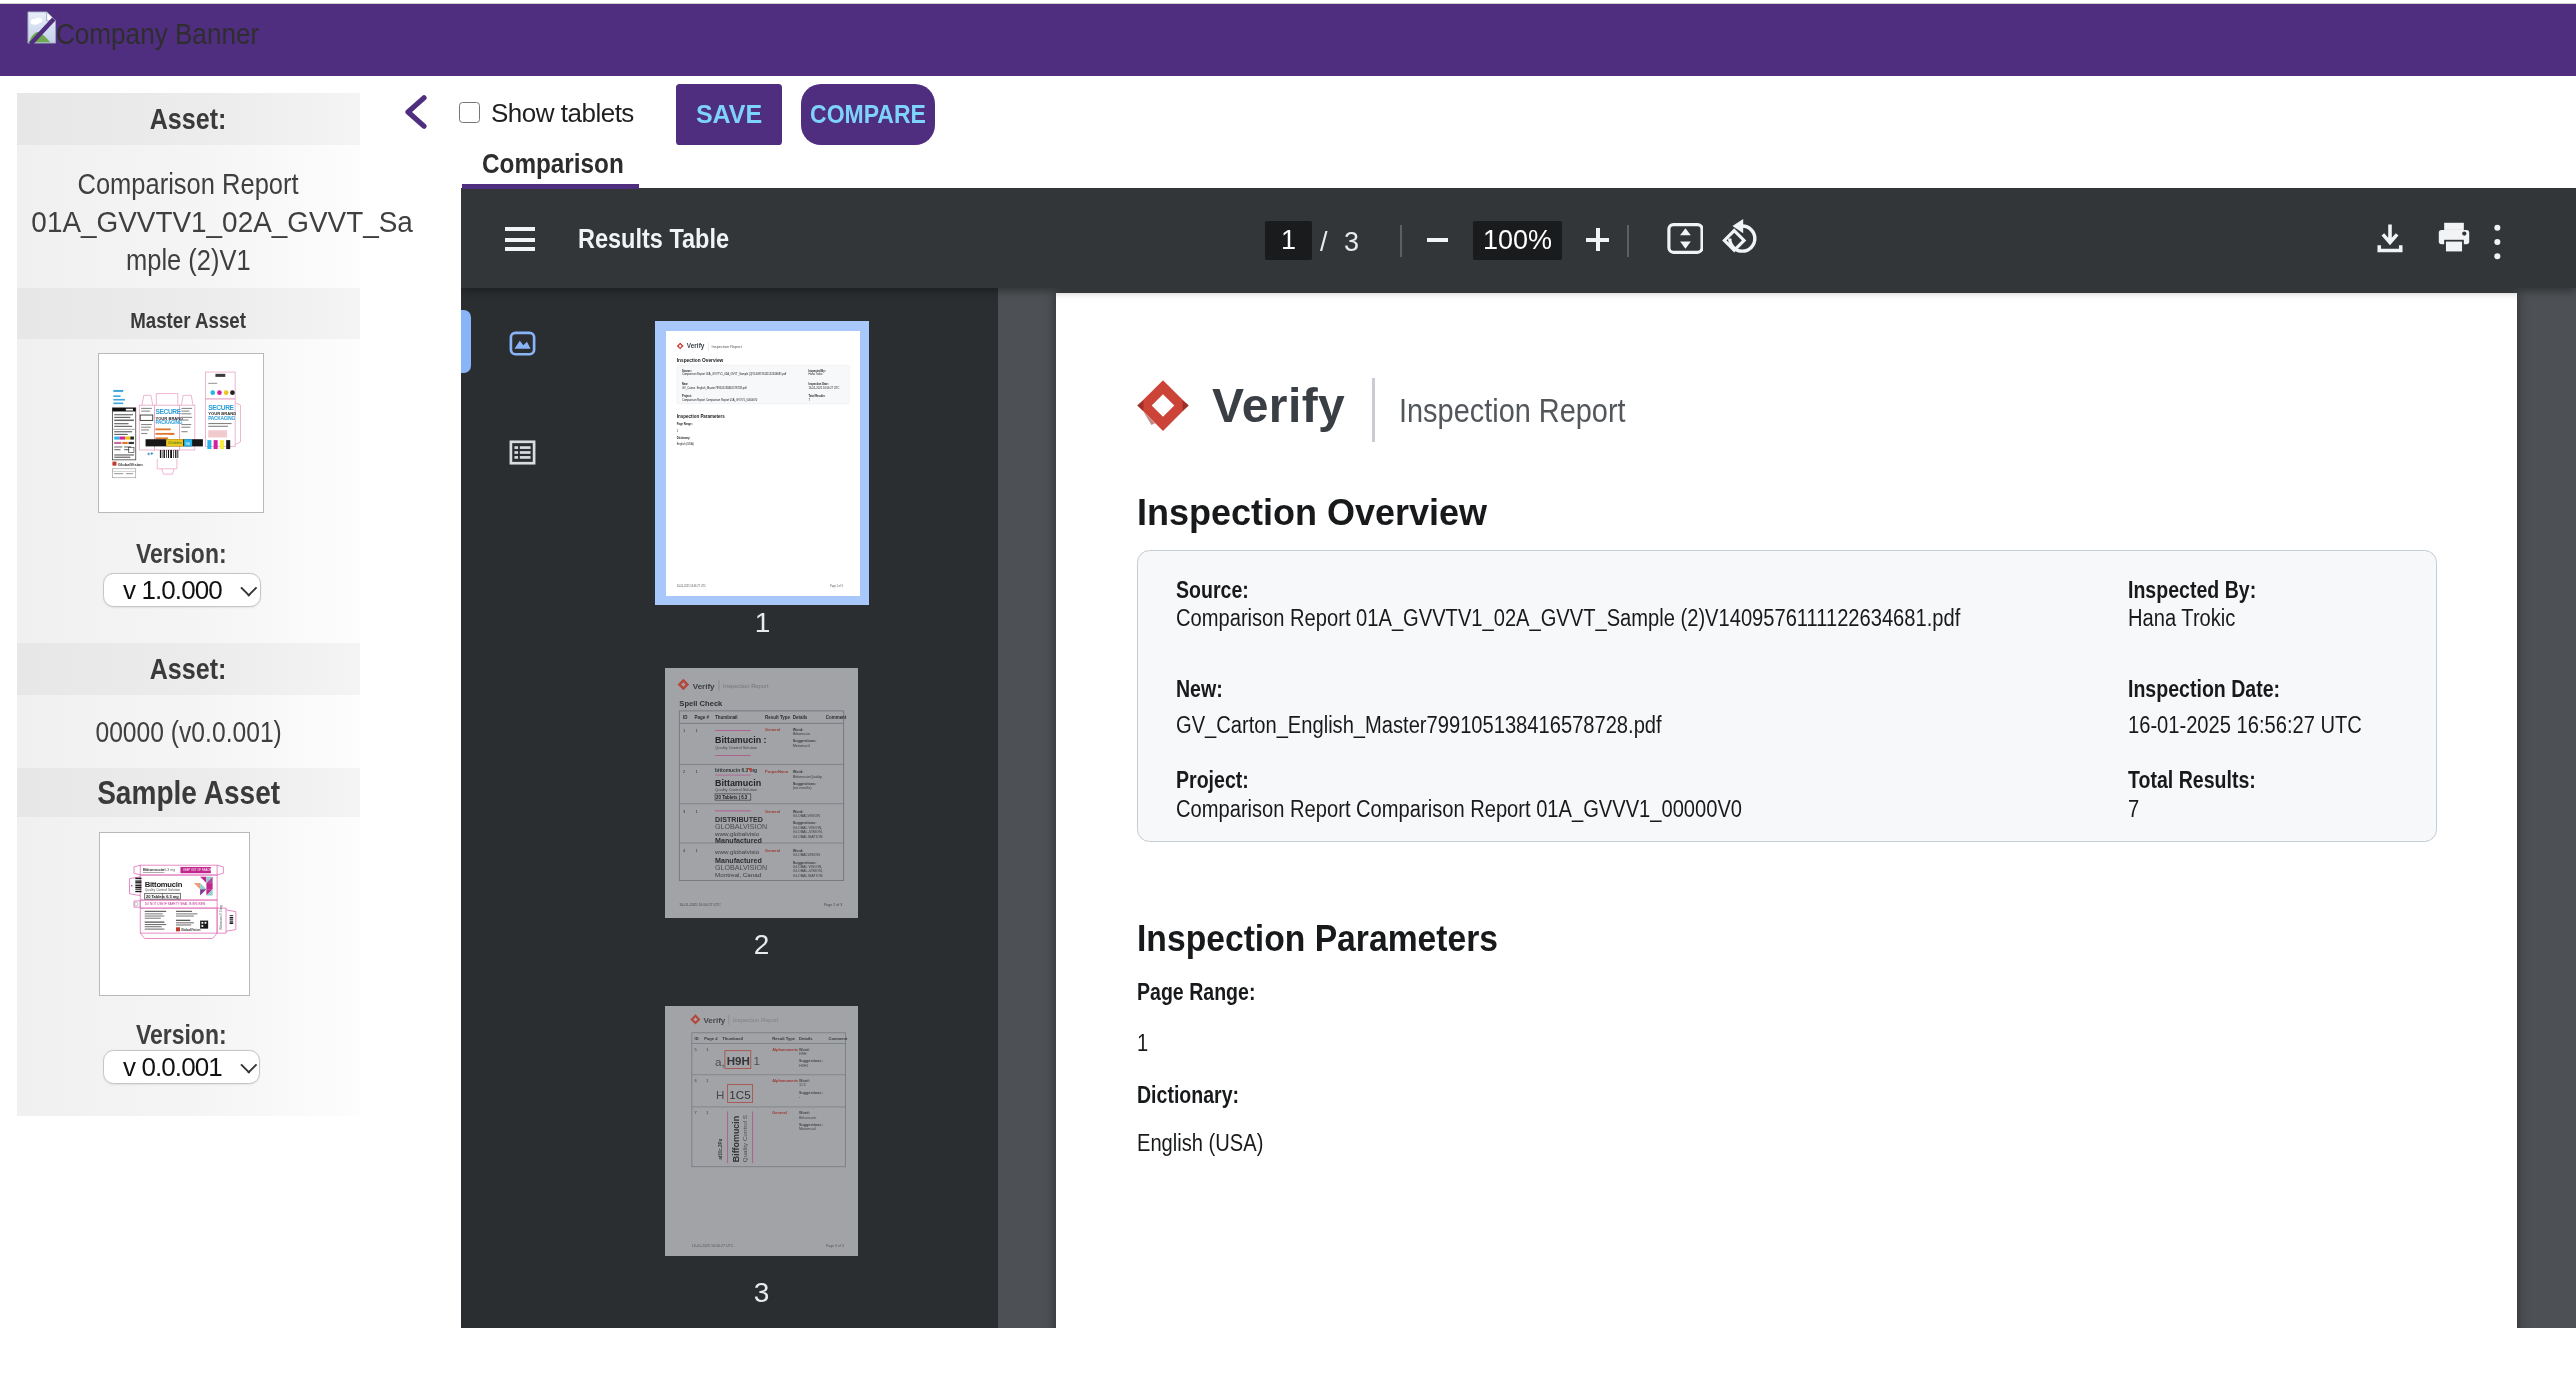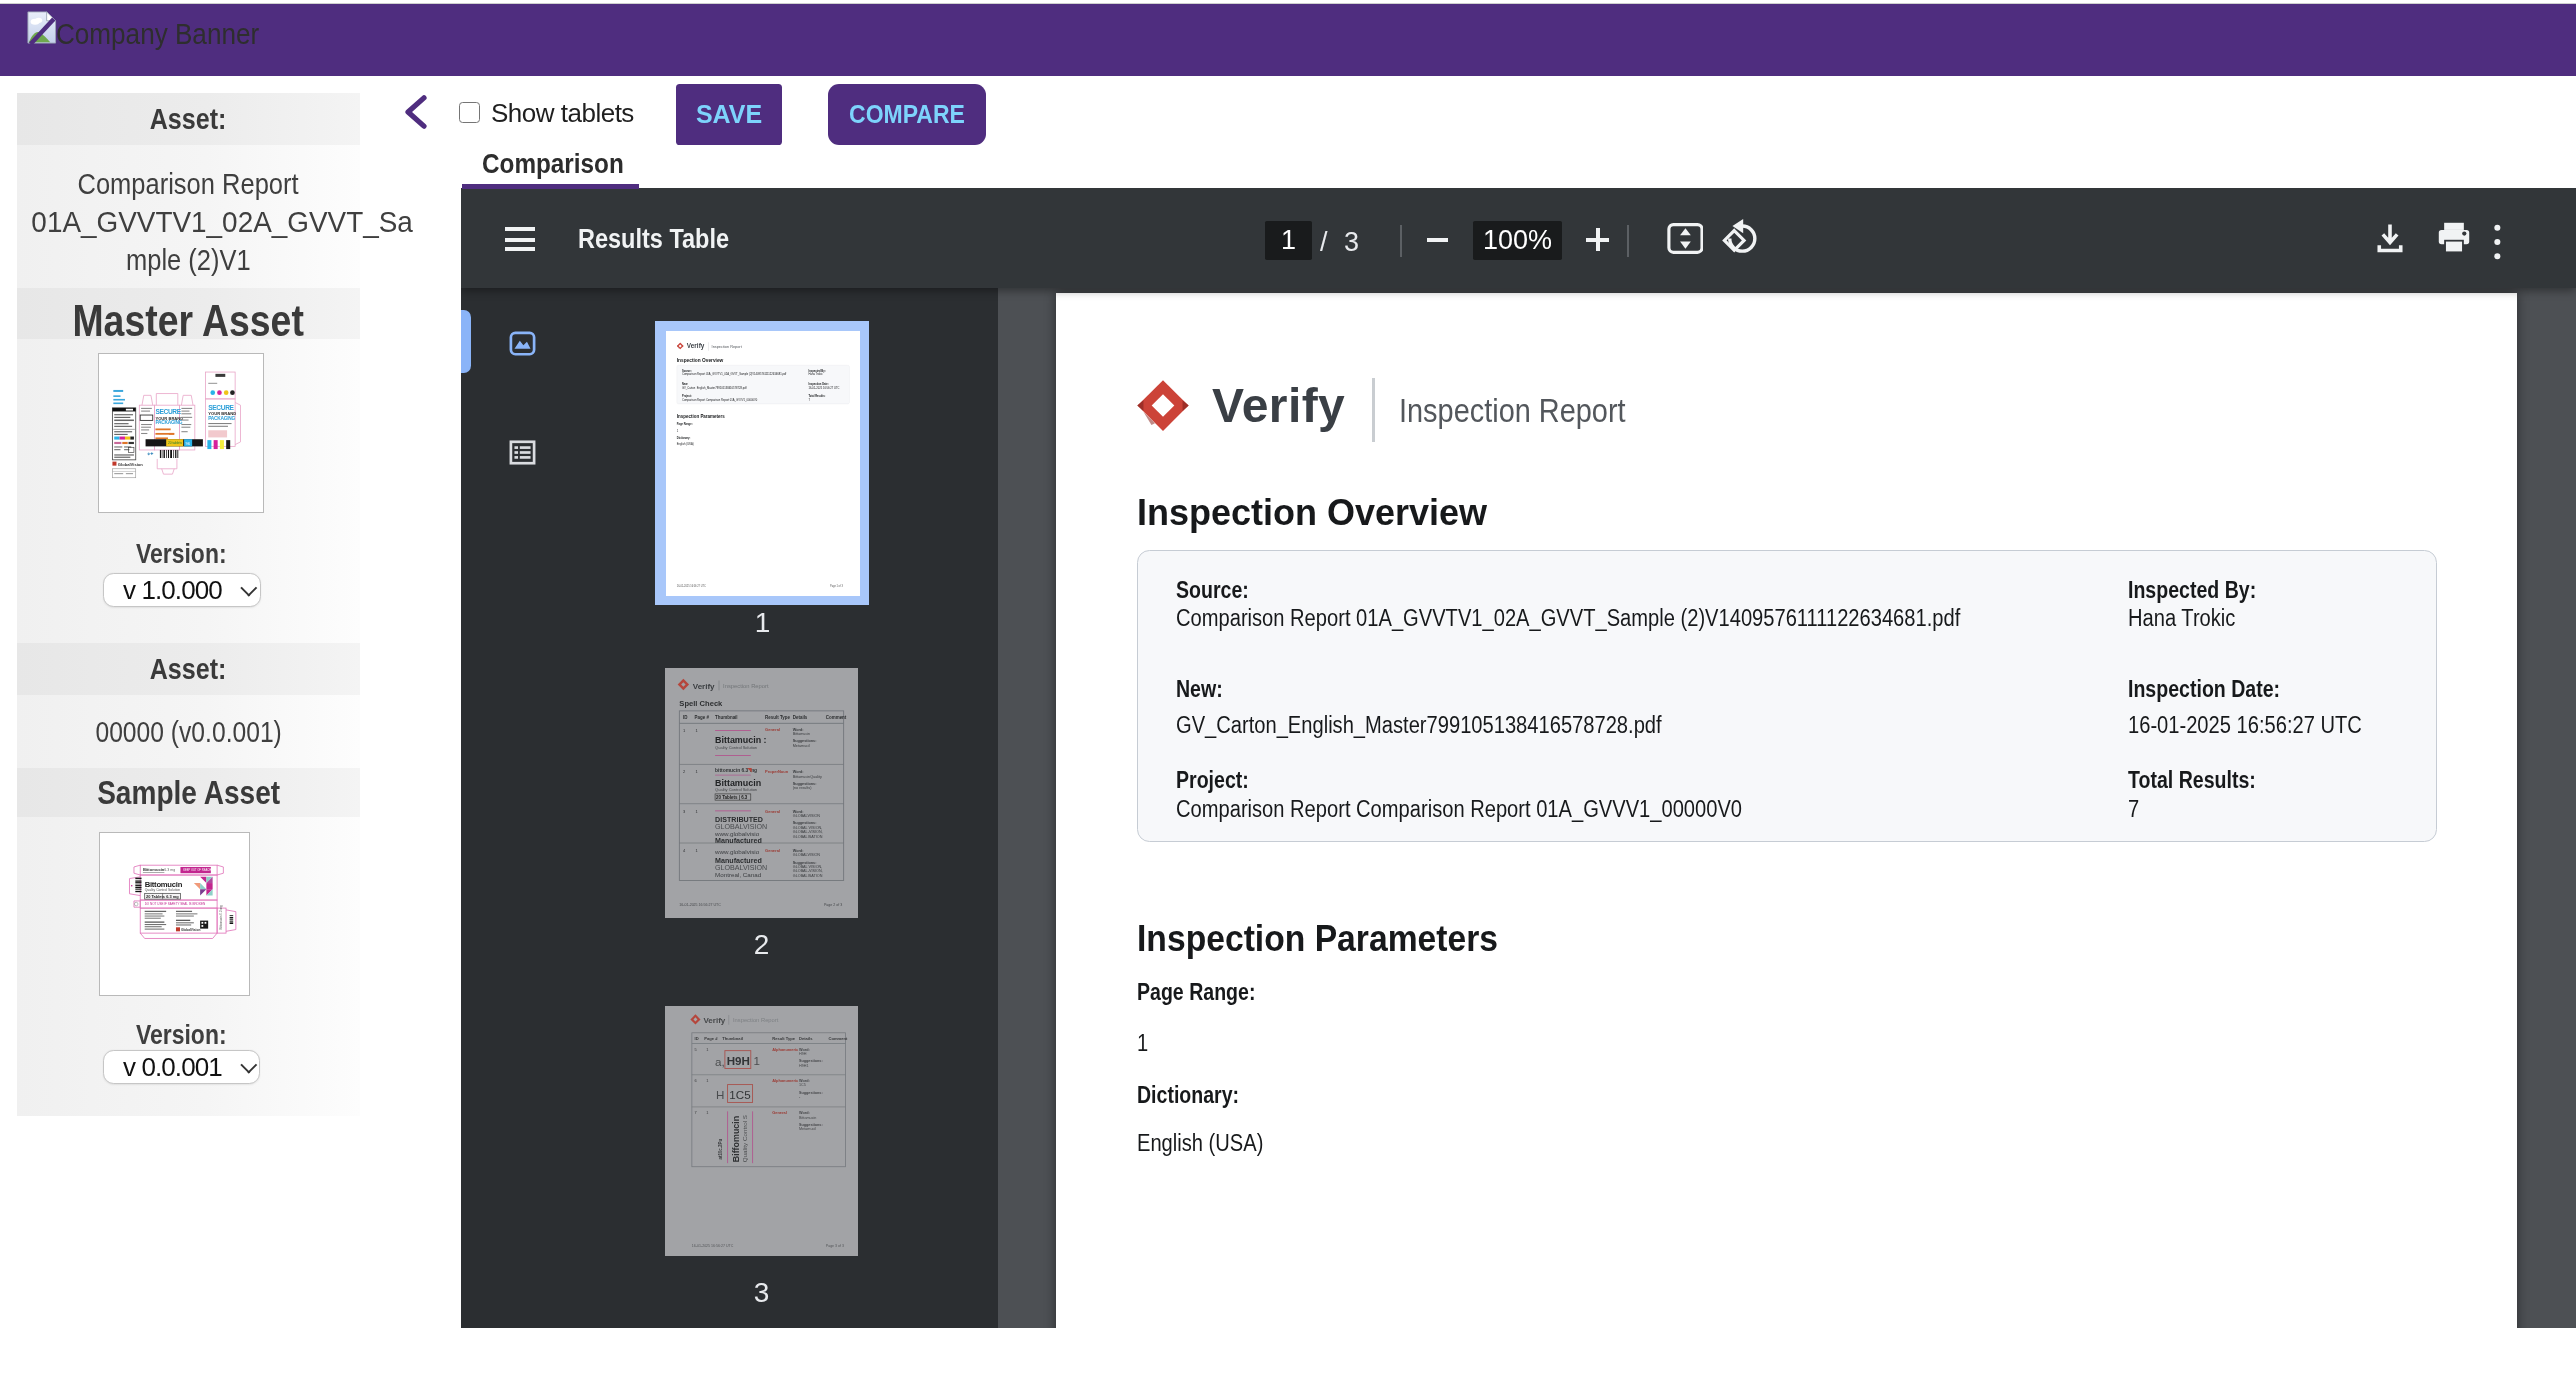--- a/index.html
+++ b/index.html
@@ -79,21 +79,21 @@
     <ellipse cx="13" cy="10.5" rx="4" ry="3" fill="#ffffff"></ellipse>
     <path d="M22 1 L32 11 L22 11 Z" fill="#ffffff" stroke="#9aa4b5" stroke-width="1"></path>
     <path d="M4 37 L30 9" stroke="#4f2d7f" stroke-width="5"></path>
   </svg>
   <span class="alt">Company Banner</span>
 </div>
 
 <div id="sidebar">
   <div class="shead" style="top:0; height:52px; line-height:52px;"><span>Asset:</span></div>
   <div class="sbody" style="top:72px; line-height:38px; font-size:30px;"><span>Comparison Report</span><br><span style="transform:scaleX(0.93);">01A_GVVTV1_02A_GVVT_Sa</span><br><span>mple (2)V1</span></div>
-  <div class="shead" style="top:195px; height:51px; line-height:65px; font-size:44px;"><span>Master Asset</span></div>
+  <div class="shead" style="top:195px; height:51px; line-height:65px; font-size:22px;"><span>Master Asset</span></div>
   <div class="thumbbox" style="left:81px; top:260px; width:166px; height:160px;">
     <svg width="163" height="157" viewBox="0 0 182 175">
 
       <g fill="#3aa7dc">
         <rect x="16" y="40" width="11" height="2.2"></rect>
         <rect x="16" y="46" width="8" height="1.8"></rect>
         <rect x="16" y="50" width="13" height="1.8"></rect>
         <rect x="16" y="54" width="11" height="1.8"></rect>
       </g>
 
@@ -329,21 +329,21 @@
   <div class="sbody" style="top:927px; font-weight:bold; font-size:27px; width:328px;"><span>Version:</span></div>
   <div class="versel" style="left:86px; top:957px; width:157px; height:34px;">v 0.0.001<span class="chev"></span></div>
 </div>
 
 <svg class="abs" style="left:401px; top:95px;" width="30" height="34" viewBox="0 0 34 38">
   <polyline points="26,3 8,19 26,35" fill="none" stroke="#4f2d7f" stroke-width="6" stroke-linecap="round" stroke-linejoin="round"></polyline>
 </svg>
 <div class="abs" style="left:459px; top:102px; width:20.6px; height:20.6px; border:1.8px solid #757575; border-radius:3.6px; background:#fff;"></div>
 <div class="abs" style="left:491px; top:98px; font-size:26px; color:#1f1f1f; letter-spacing:-0.5px;">Show tablets</div>
 <div class="btn" style="left:676px; width:106px; border-radius:3.6px;">SAVE</div>
-<div class="btn" style="left:828px; width:158px; border-radius:11px;">
+<div class="btn" style="left:801px; width:134px; border-radius:20px;">
     <span style="display:inline-block; transform:scaleX(0.92);">COMPARE</span>
   </div>
 
 <div id="tabtext">Comparison</div>
 <div id="tabline"></div>
 
 <div id="viewer">
   <div id="vtoolbar">
     <div class="abs" style="left:44px; top:39px; width:29.5px; height:3.6px; background:#f1f3f4;"></div>
     <div class="abs" style="left:44px; top:50px; width:29.5px; height:3.6px; background:#f1f3f4;"></div>

